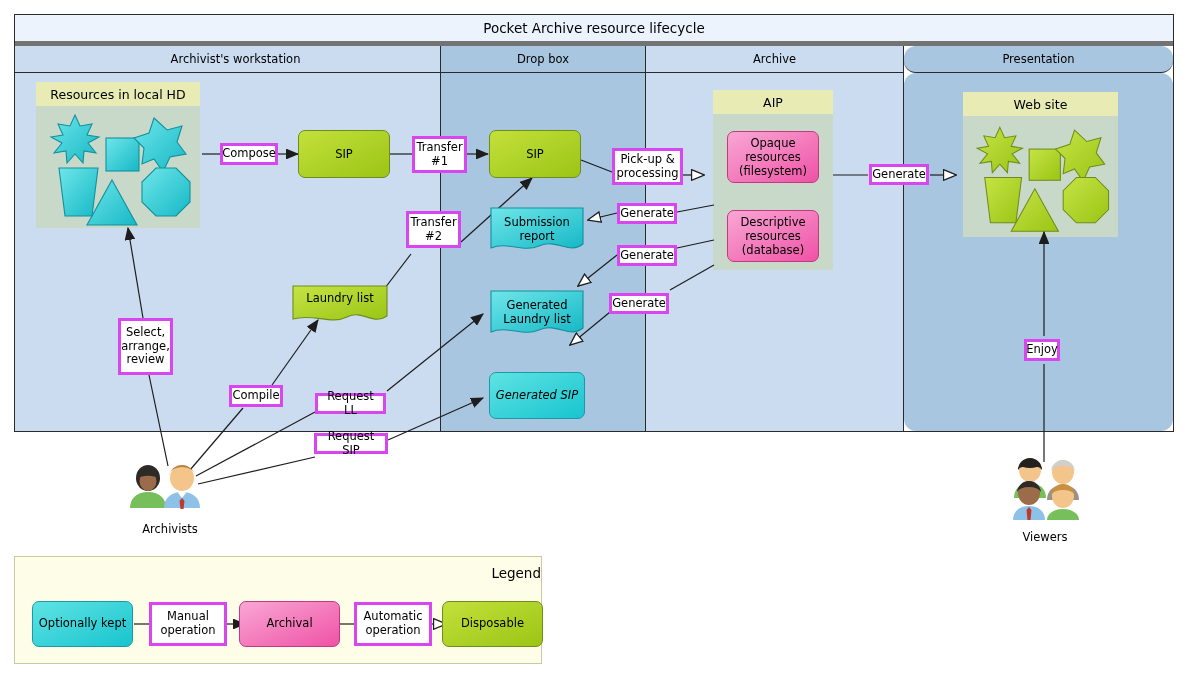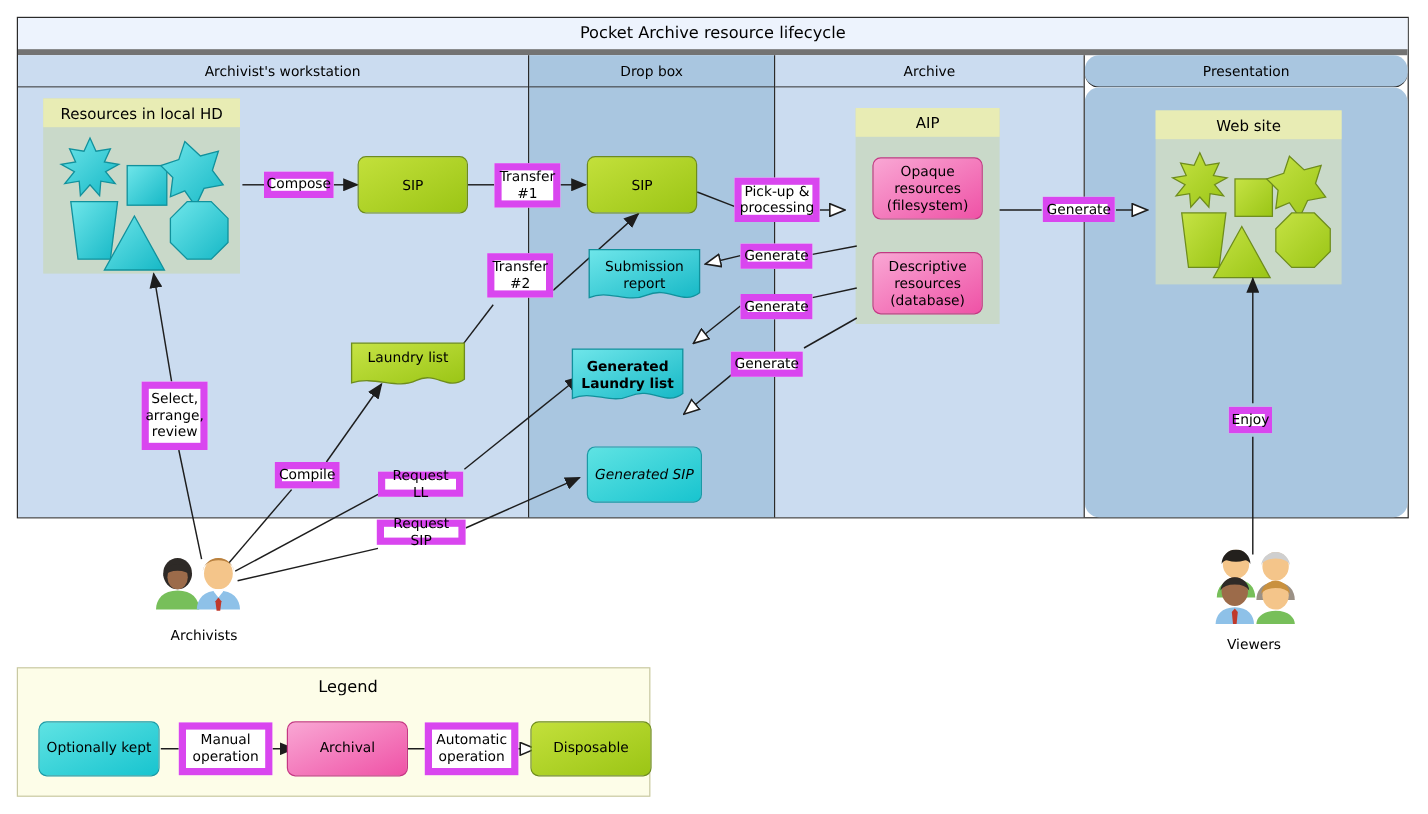--- a/index.html
+++ b/index.html
@@ -31,31 +31,31 @@
   .n-cyan{background:linear-gradient(to bottom right,#5fe3e3,#18c4cf);border-color:#1b9aa6;font-style:italic;}
   .n-pink{background:linear-gradient(to bottom right,#f9a7d4,#ef52a6);border-color:#c43784;}
 
   
   .grp{position:absolute;box-sizing:border-box;background:#c9d9c9;}
   .grp-hd{height:24px;background:#e8ecb4;display:flex;align-items:center;justify-content:center;
           font-size:12.5px;}
   .grp-shapes{position:relative;width:100%;height:calc(100% - 24px);}
 
   
-  .chip{position:absolute;background:#ffffff;border:6px solid #d946ef;box-sizing:border-box;
+  .chip{position:absolute;background:#ffffff;border:3px solid #d946ef;box-sizing:border-box;
         display:flex;align-items:center;justify-content:center;text-align:center;
         font-size:11.5px;line-height:1.18;padding:1px 3px;z-index:6;}
 
   
   .actor-cap{position:absolute;text-align:center;font-size:11.5px;}
 
   
   #legend{position:absolute;left:14px;top:556px;width:528px;height:108px;background:#fdfde8;
           border:1px solid #c9c9a3;box-sizing:border-box;}
-  #legend-title{position:absolute;left:12px;top:8px;width:100%;text-align:center;font-size:13.5px;}
+  #legend-title{position:absolute;left:0;top:8px;width:100%;text-align:right;font-size:13.5px;}
   .lg-node{position:absolute;box-sizing:border-box;display:flex;align-items:center;justify-content:center;
            text-align:center;font-size:11.5px;line-height:1.2;border-radius:7px;border:1px solid #5f7a18;}
 </style>
 </head>
 <body>
 
 <div id="pool">
 
   <div id="pool-title">Pocket Archive resource lifecycle</div>
 
@@ -197,21 +197,21 @@
         <linearGradient id="gSR" x1="0" y1="0" x2="1" y2="1">
       <stop offset="0" stop-color="#6fe6ea"></stop>
           <stop offset="1" stop-color="#16b8c6"></stop>
         </linearGradient>
       </defs>
     <path d="M2,1 H94 V37 C80,48 68,31 50,39 C34,46 18,34 2,41 Z" fill="url(#gSR)" stroke="#11919c" stroke-width="1.1"></path>
   </svg>
   <div class="abs" style="left:0;top:8px;width:96px;text-align:center;font-size:11.5px;line-height:1.25;">Submission report</div>
 </div>
 
-<div class="abs" style="left:475px;top:290px;width:96px;height:52px;z-index:5;font-weight:bold;">
+<div class="abs" style="left:489px;top:290px;width:96px;height:52px;z-index:5;">
   <svg width="96" height="52" viewBox="0 0 96 52">
     <defs>
         <linearGradient id="gGLL" x1="0" y1="0" x2="1" y2="1">
       <stop offset="0" stop-color="#6fe6ea"></stop>
           <stop offset="1" stop-color="#16b8c6"></stop>
         </linearGradient>
       </defs>
     <path d="M2,1 H94 V38 C80,49 68,32 50,40 C34,47 18,35 2,42 Z" fill="url(#gGLL)" stroke="#11919c" stroke-width="1.1"></path>
   </svg>
   <div class="abs" style="left:0;top:8px;width:96px;text-align:center;font-size:11.5px;line-height:1.25;">Generated Laundry list</div>

